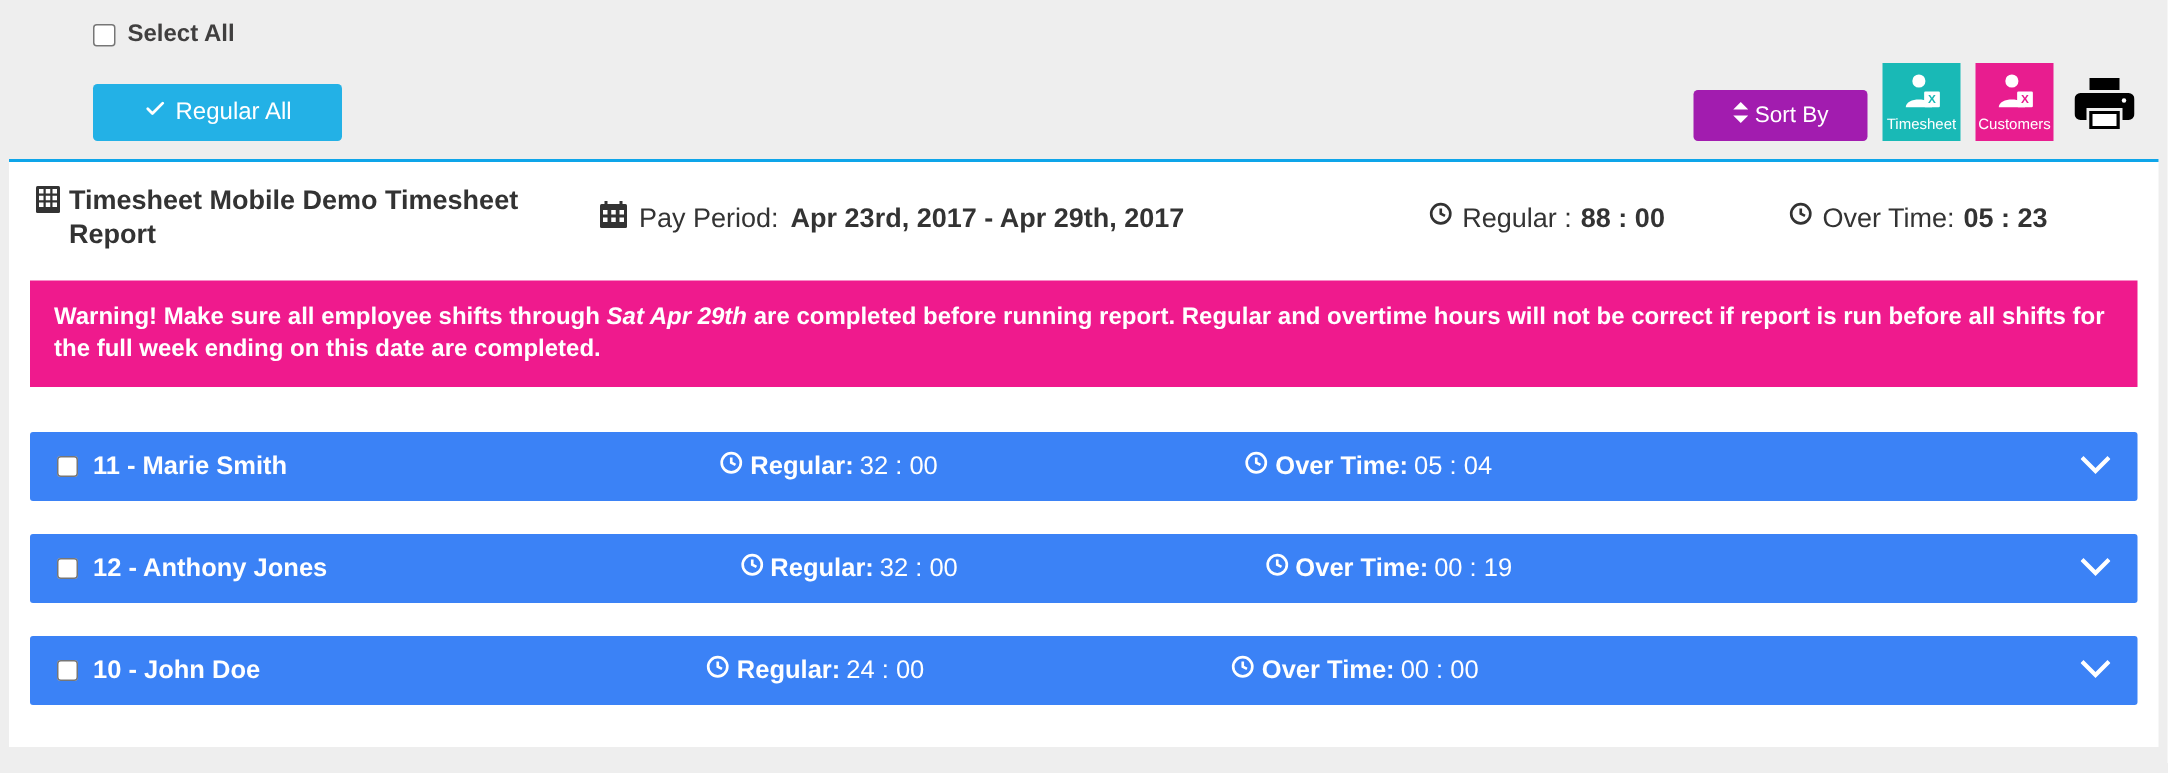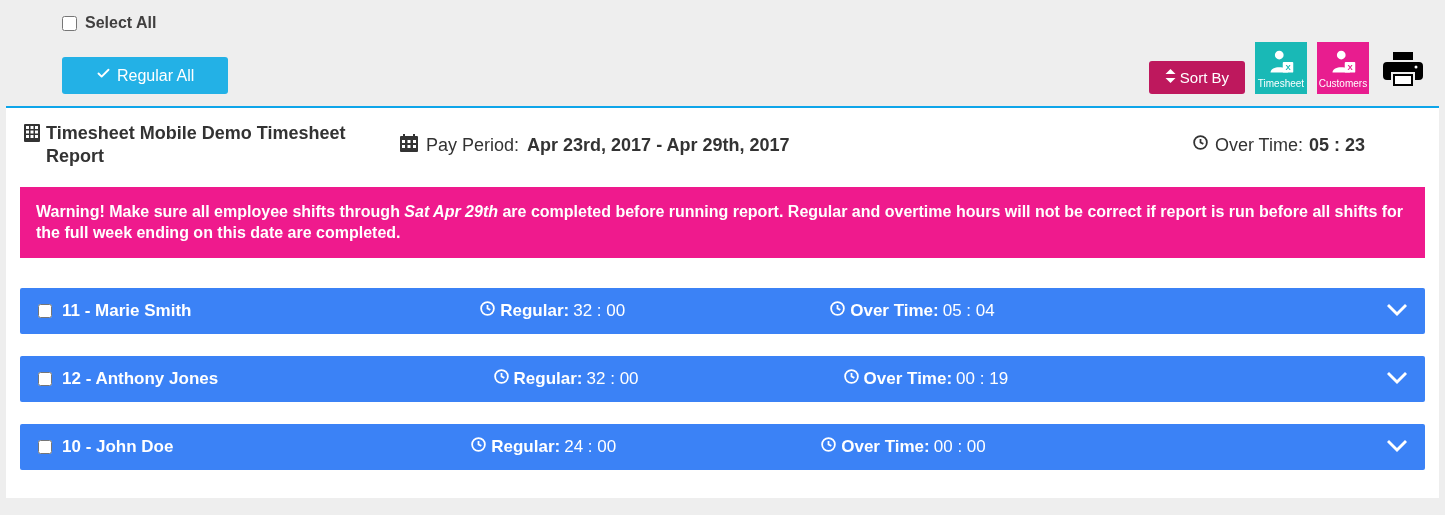--- a/index.html
+++ b/index.html
@@ -44,24 +44,24 @@
     display: inline-flex;
     align-items: center;
     gap: 6px;
   }
   .right-actions {
     display: flex;
     align-items: flex-end;
     gap: 10px;
   }
   .btn-sort {
-    background: #be185d;
+    background: #a21caf;
     color: #fff;
     border: none;
-    padding: 8px 16px;
+    padding: 8px 26px;
     font-size: 15px;
     border-radius: 3px;
     cursor: pointer;
     display: inline-flex;
     align-items: flex-start;
     gap: 4px;
   }
   .export-btn {
     width: 52px;
     height: 52px;
@@ -278,20 +278,30 @@
             <rect x="7.5" y="11" width="3" height="3" fill="#fff"></rect>
             <rect x="13" y="11" width="3" height="3" fill="#fff"></rect>
             <rect x="3" y="0" width="2" height="4"></rect>
             <rect x="13" y="0" width="2" height="4"></rect>
           </svg>
       </span>
       <span class="pay-period-label">Pay Period:</span>
         <span class="pay-period-value">Apr 23rd, 2017 - Apr 29th, 2017</span>
     </div>
     <div class="spacer-flex"></div>
+    <div class="summary-block">
+      <span>
+        <svg width="17" height="17" viewBox="0 0 24 24" fill="none" stroke="#333" stroke-width="2.5">
+            <circle cx="12" cy="12" r="9"></circle>
+            <polyline points="12 7 12 12 16 14"></polyline>
+          </svg>
+      </span>
+      <span class="label">Regular :</span>
+      <span class="value">88 : 00</span>
+    </div>
     <div style="width:50px"></div>
     <div class="summary-block">
       <span>
         <svg width="17" height="17" viewBox="0 0 24 24" fill="none" stroke="#333" stroke-width="2.5">
             <circle cx="12" cy="12" r="9"></circle>
             <polyline points="12 7 12 12 16 14"></polyline>
           </svg>
       </span>
       <span class="label">Over Time:</span>
       <span class="value">05 : 23</span>

